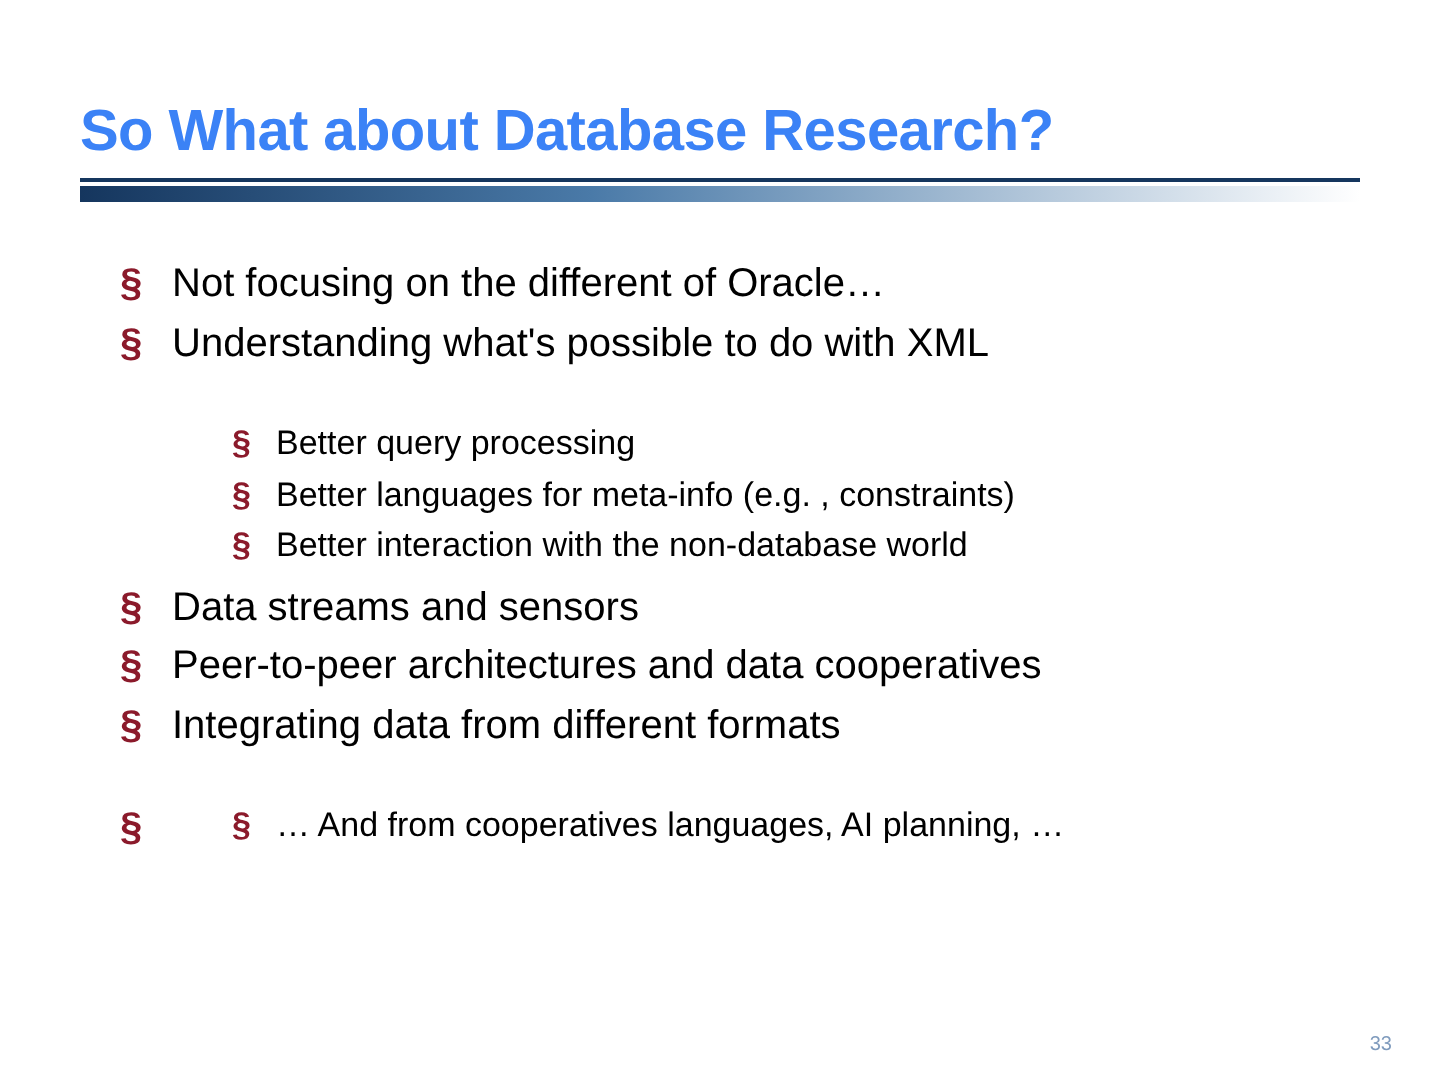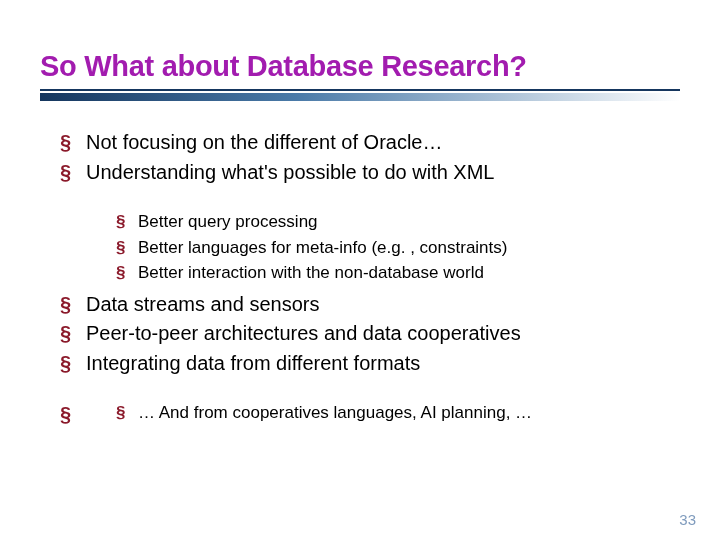--- a/index.html
+++ b/index.html
@@ -7,21 +7,21 @@
     width: 720px;
     height: 540px;
     background: #ffffff;
     font-family: Arial, Helvetica, sans-serif;
     position: relative;
     padding: 50px 40px 20px 40px;
   }
   .title {
     font-size: 29px;
     font-weight: bold;
-    color: #a21caf;
+    color: #3b82f6;
     margin-bottom: 6px;
     letter-spacing: -0.3px;
   }
   .rule-wrap {
     position: relative;
     height: 12px;
     margin-bottom: 28px;
   }
   .rule-thin {
     position: absolute;
@@ -83,21 +83,21 @@
     left: 0;
     top: 0;
     color: #8b1a2b;
     font-weight: bold;
     font-size: 17px;
   }
   .page-num {
     position: absolute;
     bottom: 12px;
     right: 24px;
-    font-size: 15px;
+    font-size: 10px;
     color: #7f9bbd;
   }
 </style>
 </head>
 <body>
 
 <h1 class="title">So What about Database Research?</h1>
 
 <div class="rule-wrap">
   <div class="rule-thin"></div>

